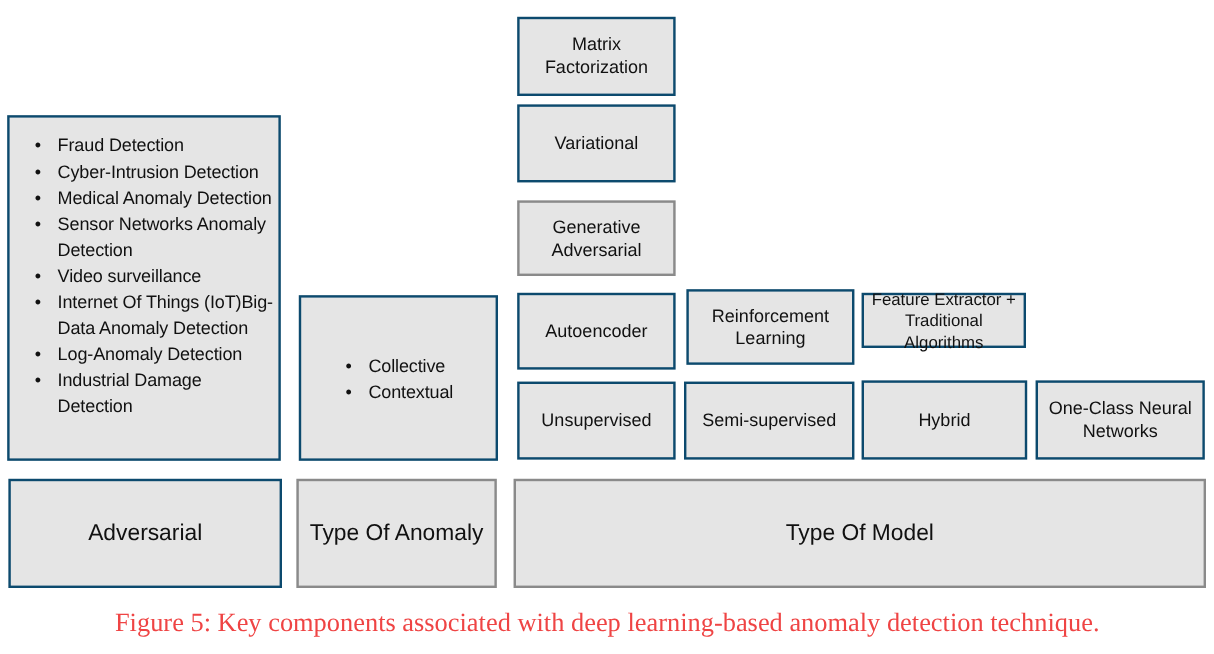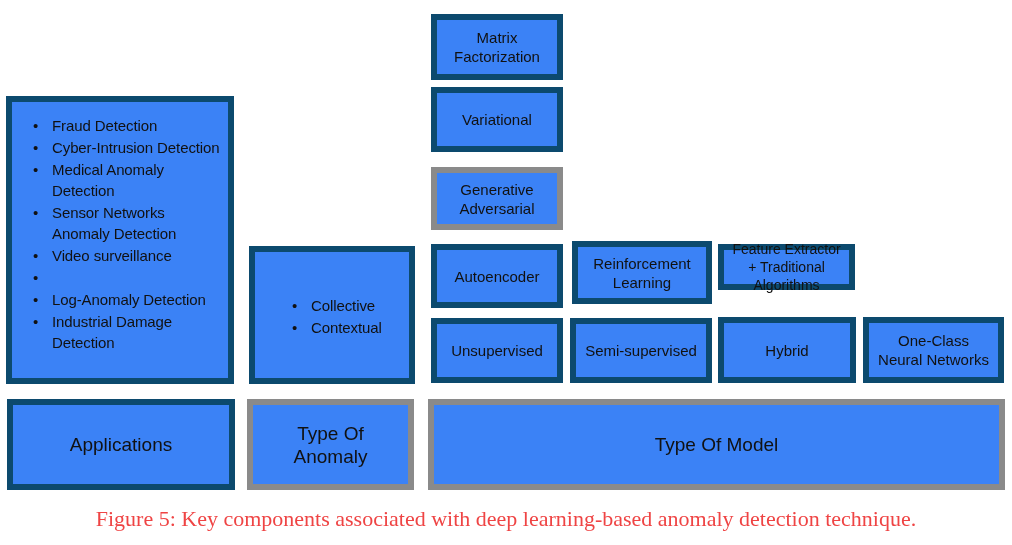--- a/index.html
+++ b/index.html
@@ -12,22 +12,22 @@
     width: 1012px;
     height: 545px;
     background: #ffffff;
     font-family: "Liberation Sans", "DejaVu Sans", sans-serif;
     color: #111111;
     overflow: hidden;
   }
   .box {
     position: absolute;
     box-sizing: border-box;
-    background: #3b82f6;
-    border: 6px solid #0c4a6e;
+    background: #e5e5e5;
+    border: 2px solid #0c4a6e;
     display: flex;
     align-items: center;
     justify-content: center;
     text-align: center;
     font-size: 15px;
     line-height: 19px;
     padding: 2px 6px;
   }
   .box.gray {
     border-color: #8a8a8a;
@@ -128,20 +128,21 @@
       <li>
           <span class="blt"></span>
           <span>Sensor Networks Anomaly Detection</span>
         </li>
       <li>
           <span class="blt"></span>
           <span>Video surveillance</span>
         </li>
       <li>
           <span class="blt"></span>
+          <span>Internet Of Things (IoT)Big- Data Anomaly Detection</span>
         </li>
       <li>
           <span class="blt"></span>
           <span>Log-Anomaly Detection</span>
         </li>
       <li>
           <span class="blt"></span>
           <span>Industrial Damage Detection</span>
         </li>
     </ul>
@@ -185,21 +186,21 @@
     <span>Feature Extractor + Traditional Algorithms</span>
   </div>
   <div class="box b-hybrid">
     <span>Hybrid</span>
   </div>
   <div class="box b-oneclass">
     <span>One-Class Neural Networks</span>
   </div>
 
   <div class="box label-box b-label-apps">
-    <span>Applications</span>
+    <span>Adversarial</span>
   </div>
   <div class="box gray label-box b-label-anomaly">
     <span>Type Of Anomaly</span>
   </div>
   <div class="box gray label-box b-label-model">
     <span>Type Of Model</span>
   </div>
 
   <div class="caption">Figure 5: Key components associated with deep learning-based anomaly detection technique.</div>
 

